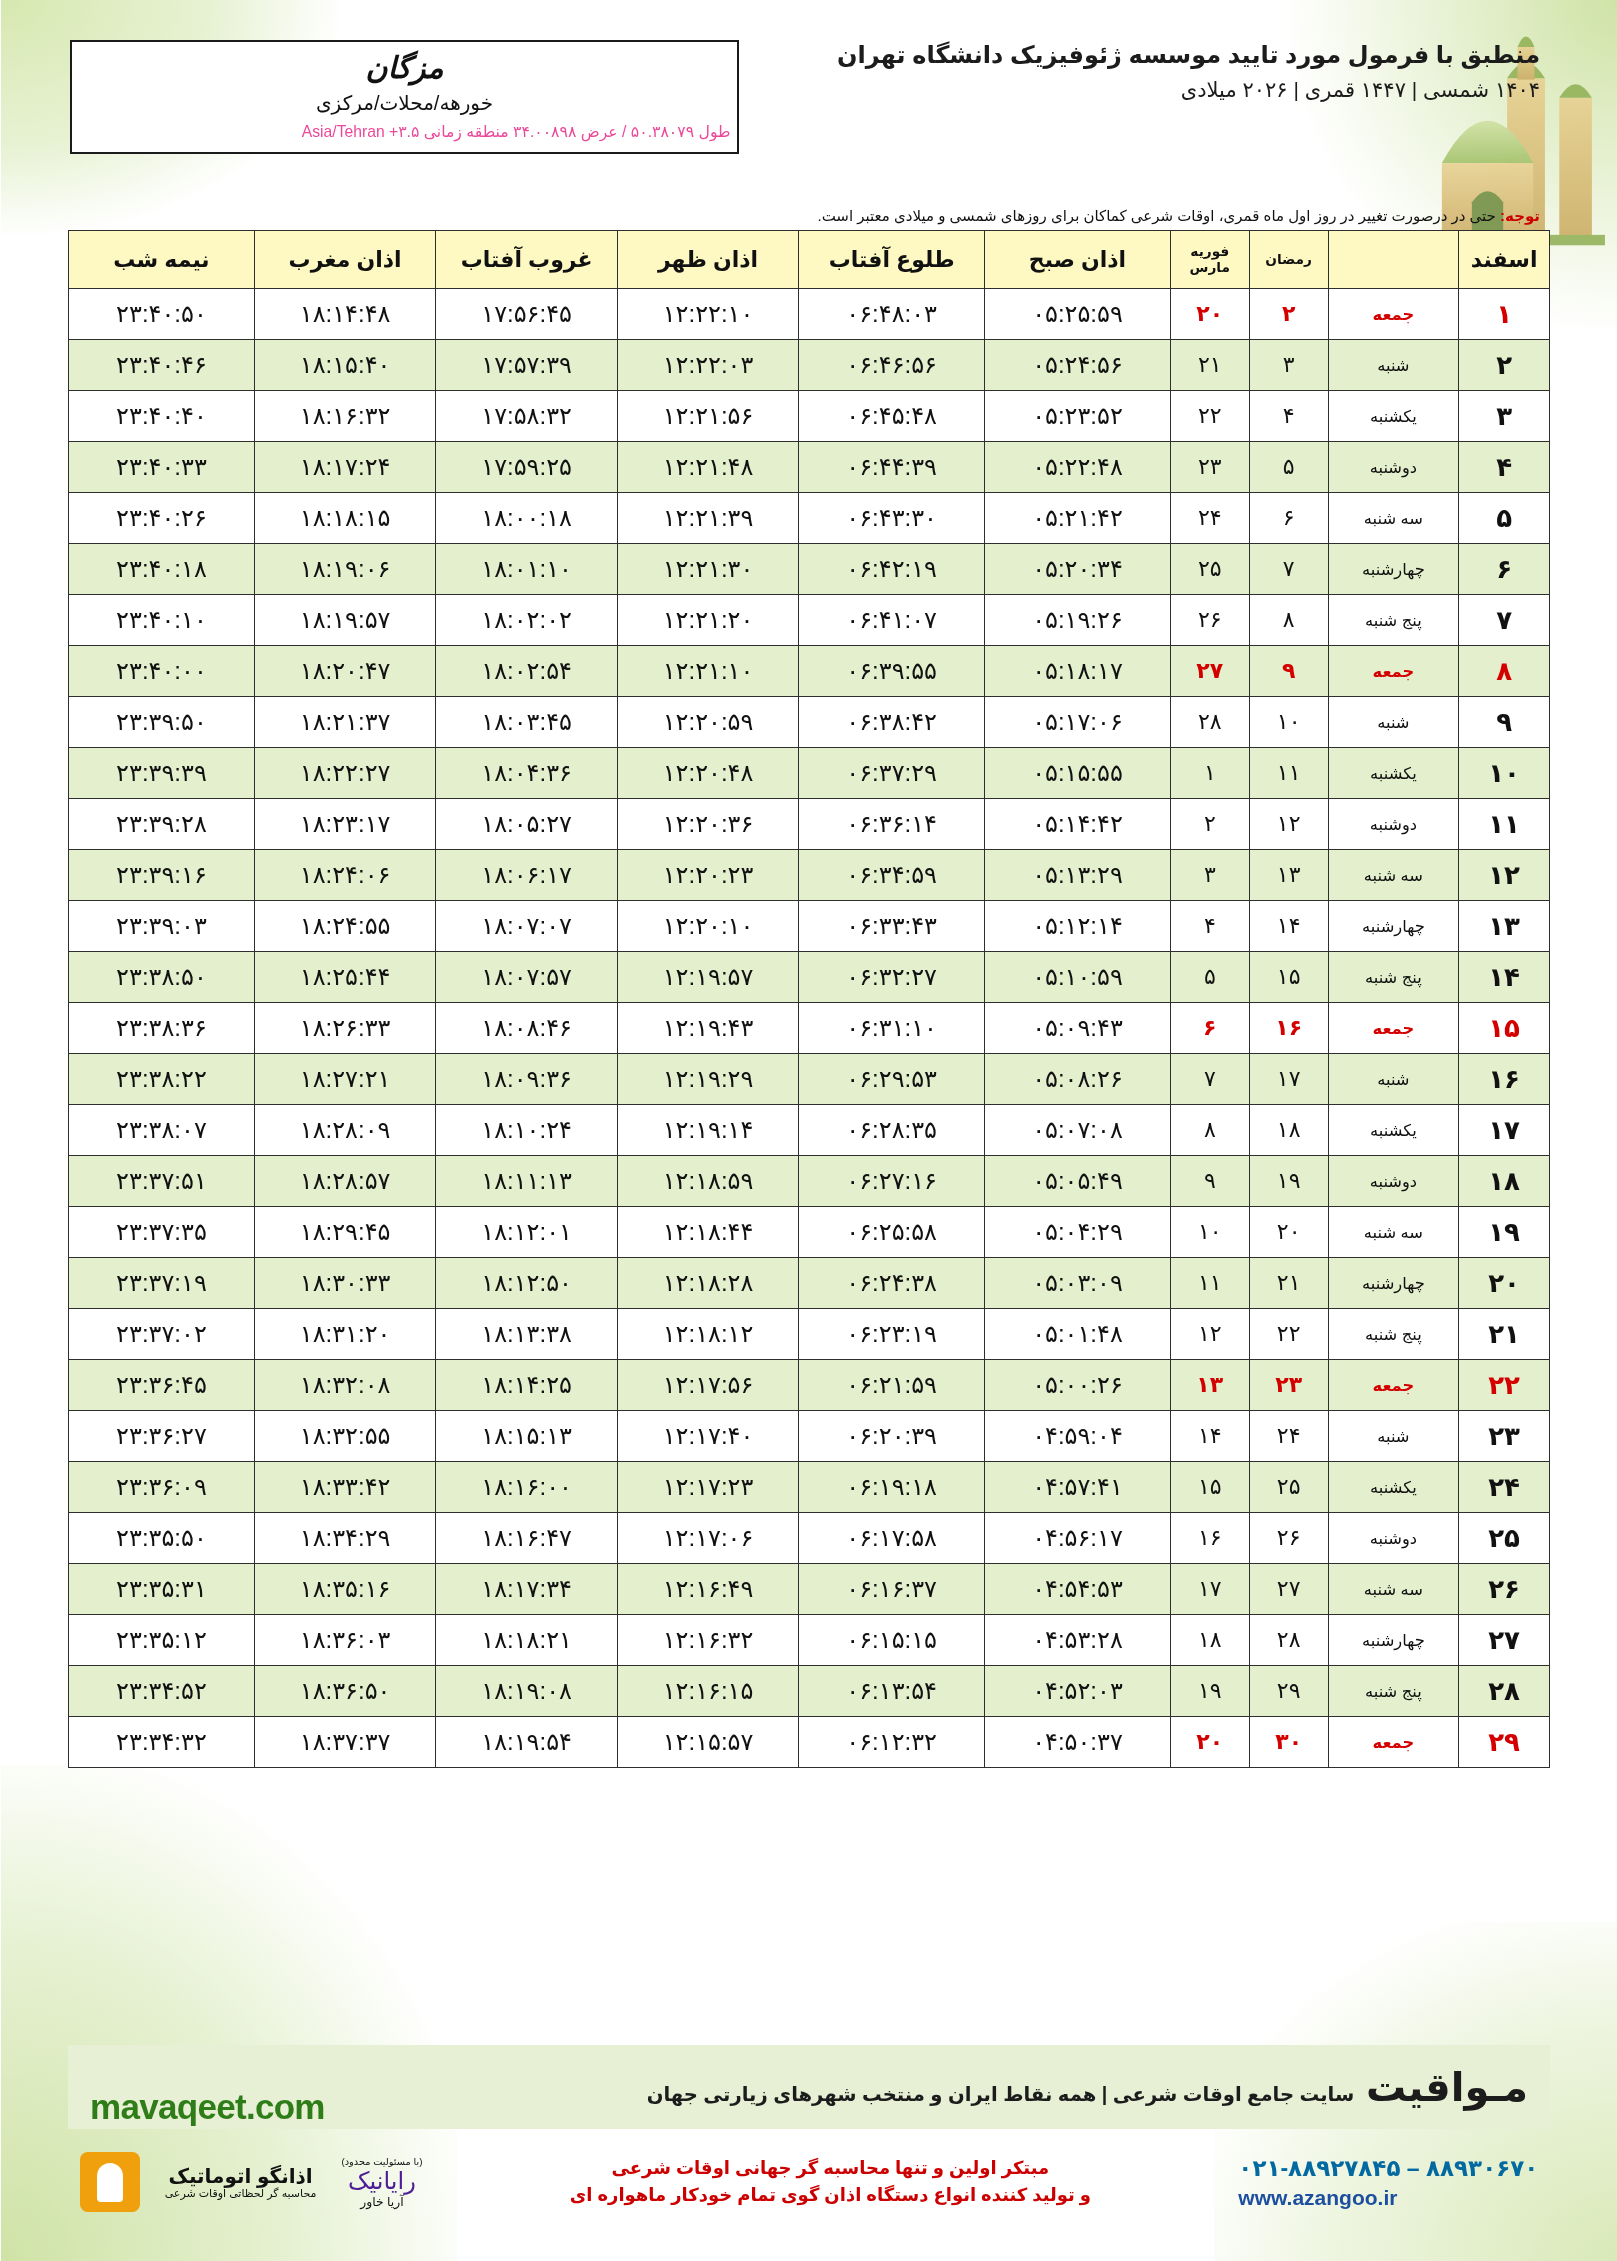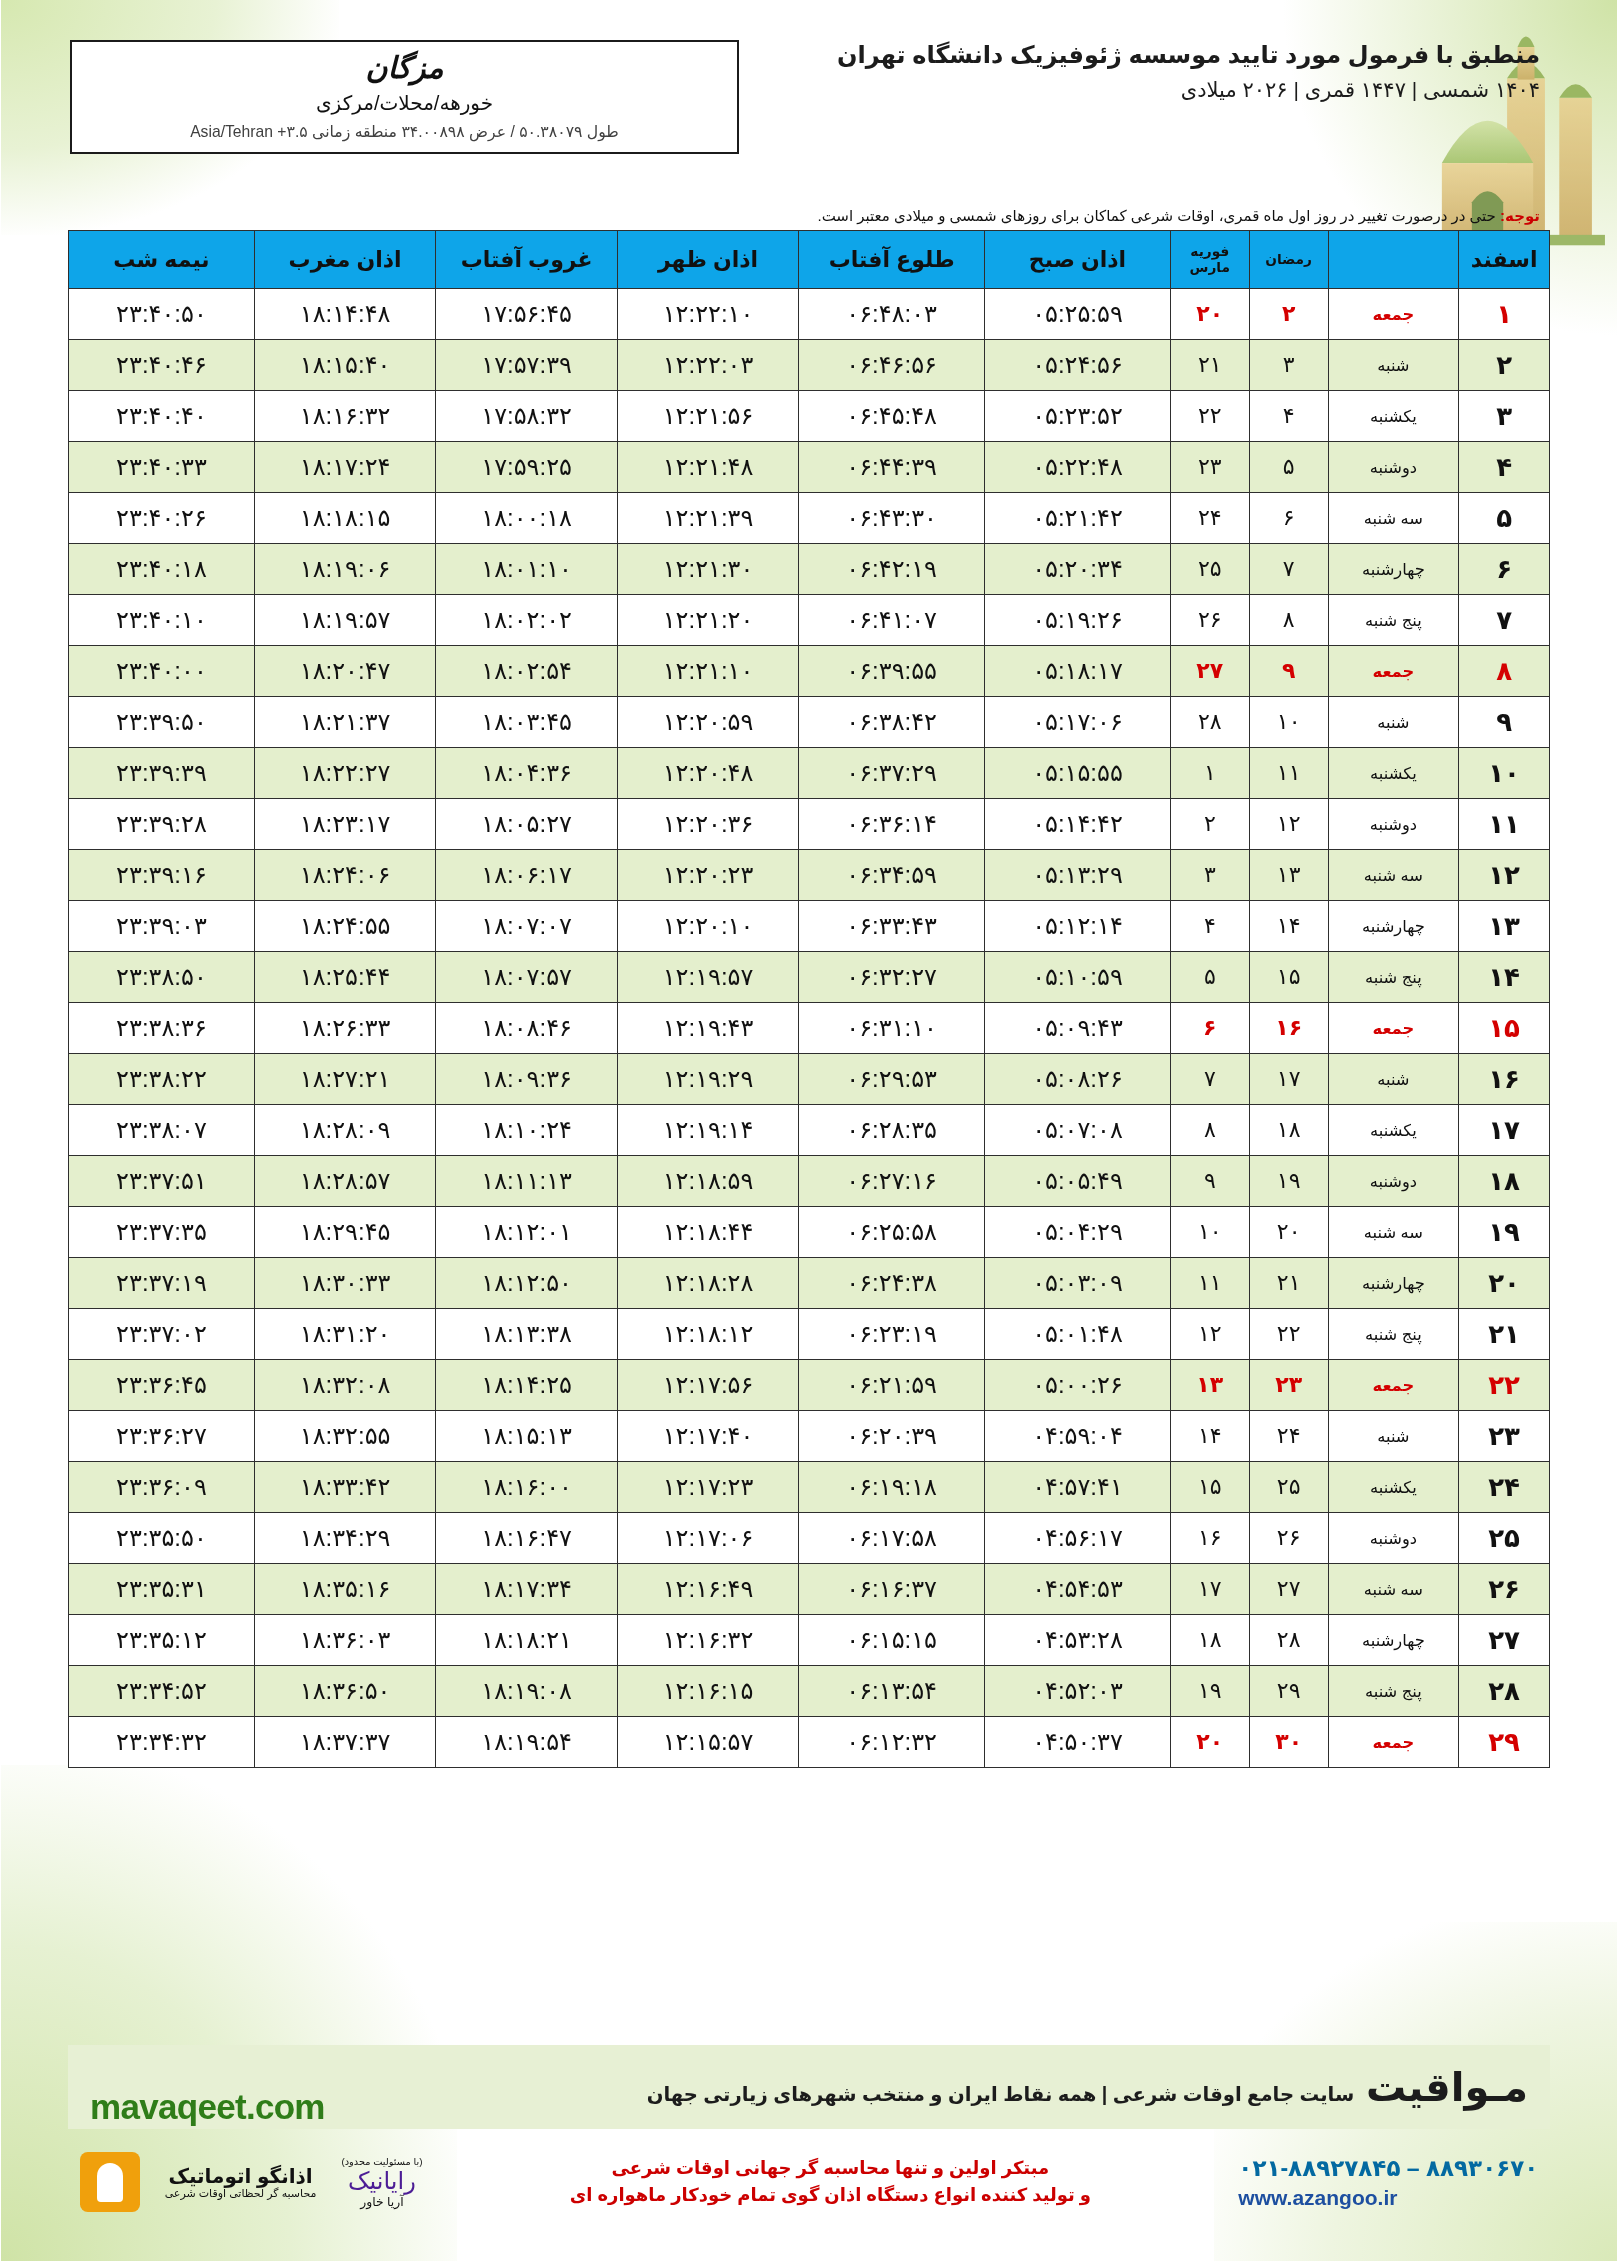--- a/index.html
+++ b/index.html
@@ -28,31 +28,31 @@
   .title-block{position:absolute;top:31px;right:78px;text-align:right;width:913px;}
   .title-main{font-size:51px;font-weight:bold;color:#2f6b12;letter-spacing:-0.7px;line-height:1.05;}
   .title-sub{font-size:24px;font-weight:bold;color:#1c1c1c;margin-top:10.4px;}
   .title-dates{font-size:21px;color:#1c1c1c;margin-top:9px;}
 
   
   .city-box{position:absolute;top:40px;left:70px;width:652px;border:2px solid #1b1b1b;
     background:#fff;text-align:center;padding:9px 6.5px 10.4px;}
   .city-name{font-size:30px;font-weight:bold;color:#111;line-height:1.15;font-style:italic;}
   .city-sub{font-size:20px;color:#111;margin-top:5.2px;}
-  .city-geo{font-size:15.7px;color:#404040;margin-top:7.8px;direction:rtl;}
+  .city-geo{font-size:15.7px;color:#ec4899;margin-top:7.8px;direction:rtl;text-align:right;}
 
   
   .notice{position:absolute;top:207px;left:72px;right:78px;text-align:right;font-size:15px;color:#111;}
   .notice b{color:#cc0000;}
 
   
   table{position:absolute;top:230px;left:68px;width:1482px;border-collapse:collapse;
     table-layout:fixed;}
   th,td{border:1.3px solid #2e2e2e;text-align:center;vertical-align:middle;}
-  thead th{background:#0ea5e9;font-size:22px;font-weight:bold;color:#111;height:52px;padding:2.6px 0;}
+  thead th{background:#fef9c3;font-size:22px;font-weight:bold;color:#111;height:52px;padding:2.6px 0;}
   thead th.small{font-size:13.7px;line-height:1.15;font-weight:bold;}
   tbody td{height:48px;font-size:24px;color:#111;font-weight:normal;}
   tbody tr.odd td{background:#ffffff;}
   tbody tr.even td{background:#e4efcd;}
   td.day-num{font-size:26px;font-weight:bold;}
   td.weekday{font-size:16.3px;}
   td.hijri,td.greg{font-size:22px;}
   .fri{color:#d40000 !important;font-weight:bold;}
 
   

